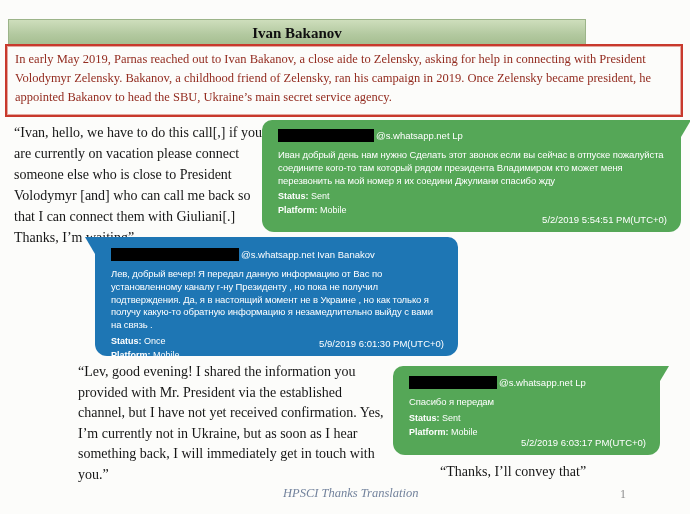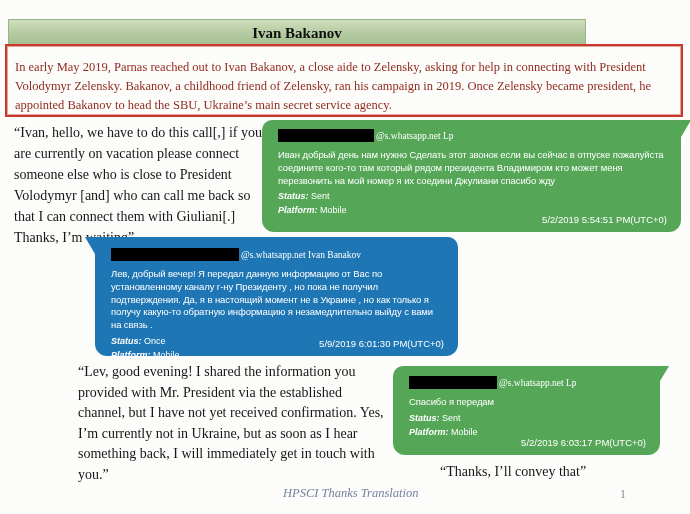--- a/index.html
+++ b/index.html
@@ -16,21 +16,21 @@
     background:linear-gradient(180deg,#cedebc 0%,#b3c9a0 55%,#a3bc8e 100%);
     border:1px solid #9cb489;
     display:flex; align-items:center; justify-content:center;margin-top:8px;
   }
   .title-bar span { font-weight:bold; font-size:15px; color:#101010; }
 
   
   .intro-box {
     position:absolute; left:5px; top:44px; width:678px; height:73px;
     border:2px solid #c8392c; box-shadow:0 0 0 1px #e4a79e inset;
-    padding:12px 8px; color:#932c20;
+    padding:4px 8px; color:#932c20;
     font-size:12.5px; line-height:1.5;
   }
 
   
   .quote { position:absolute; color:#161616; }
   .quote1 { left:14px; top:122px; width:256px; font-size:14px; line-height:1.5; }
   .quote2 { left:78px; top:362px; width:314px; font-size:14px; line-height:1.47; }
   .quote3 { left:440px; top:464px; font-size:14px; white-space:nowrap; }
 
   
@@ -54,29 +54,29 @@
   }
   .bubble-blue .tail { left:-10px; border-top:17px solid #1e76b4; border-left:10px solid transparent; }
 
   .bubble-green2 {
     left:393px; top:366px; width:267px; height:89px;
     background:#55a757; border-radius:10px 0 12px 12px;
     padding:10px 14px 7px 16px;
   }
   .bubble-green2 .tail { right:-9px; border-top:15px solid #55a757; border-right:9px solid transparent; }
 
-  .sender { display:flex; align-items:center; margin-bottom:7px; font-size:9.5px;font-family:Liberation Serif, serif; }
+  .sender { display:flex; align-items:center; margin-bottom:7px; font-size:9.5px; }
   .redact { display:inline-block; height:13px; background:#000; margin-right:2px; flex:none; }
   .redact-1 { width:96px; }
   .redact-2 { width:128px; }
   .redact-3 { width:88px; }
 
   .msg-body { font-size:9.5px; line-height:1.35; letter-spacing:-0.1px; }
   .meta { font-size:9px; margin-top:4px; }
-  .meta b { font-weight:bold;font-style:italic; }
+  .meta b { font-weight:bold; }
   .stamp { position:absolute; right:14px; bottom:7px; font-size:9.5px;padding-left:36px; }
 
   
   .footer-label {
     position:absolute; left:283px; top:486px;
     font-style:italic; font-size:12.5px; color:#72829c;
   }
   .page-num { position:absolute; left:620px; top:487px; font-size:12px; color:#8d8d8d; }
 </style>
 </head>

